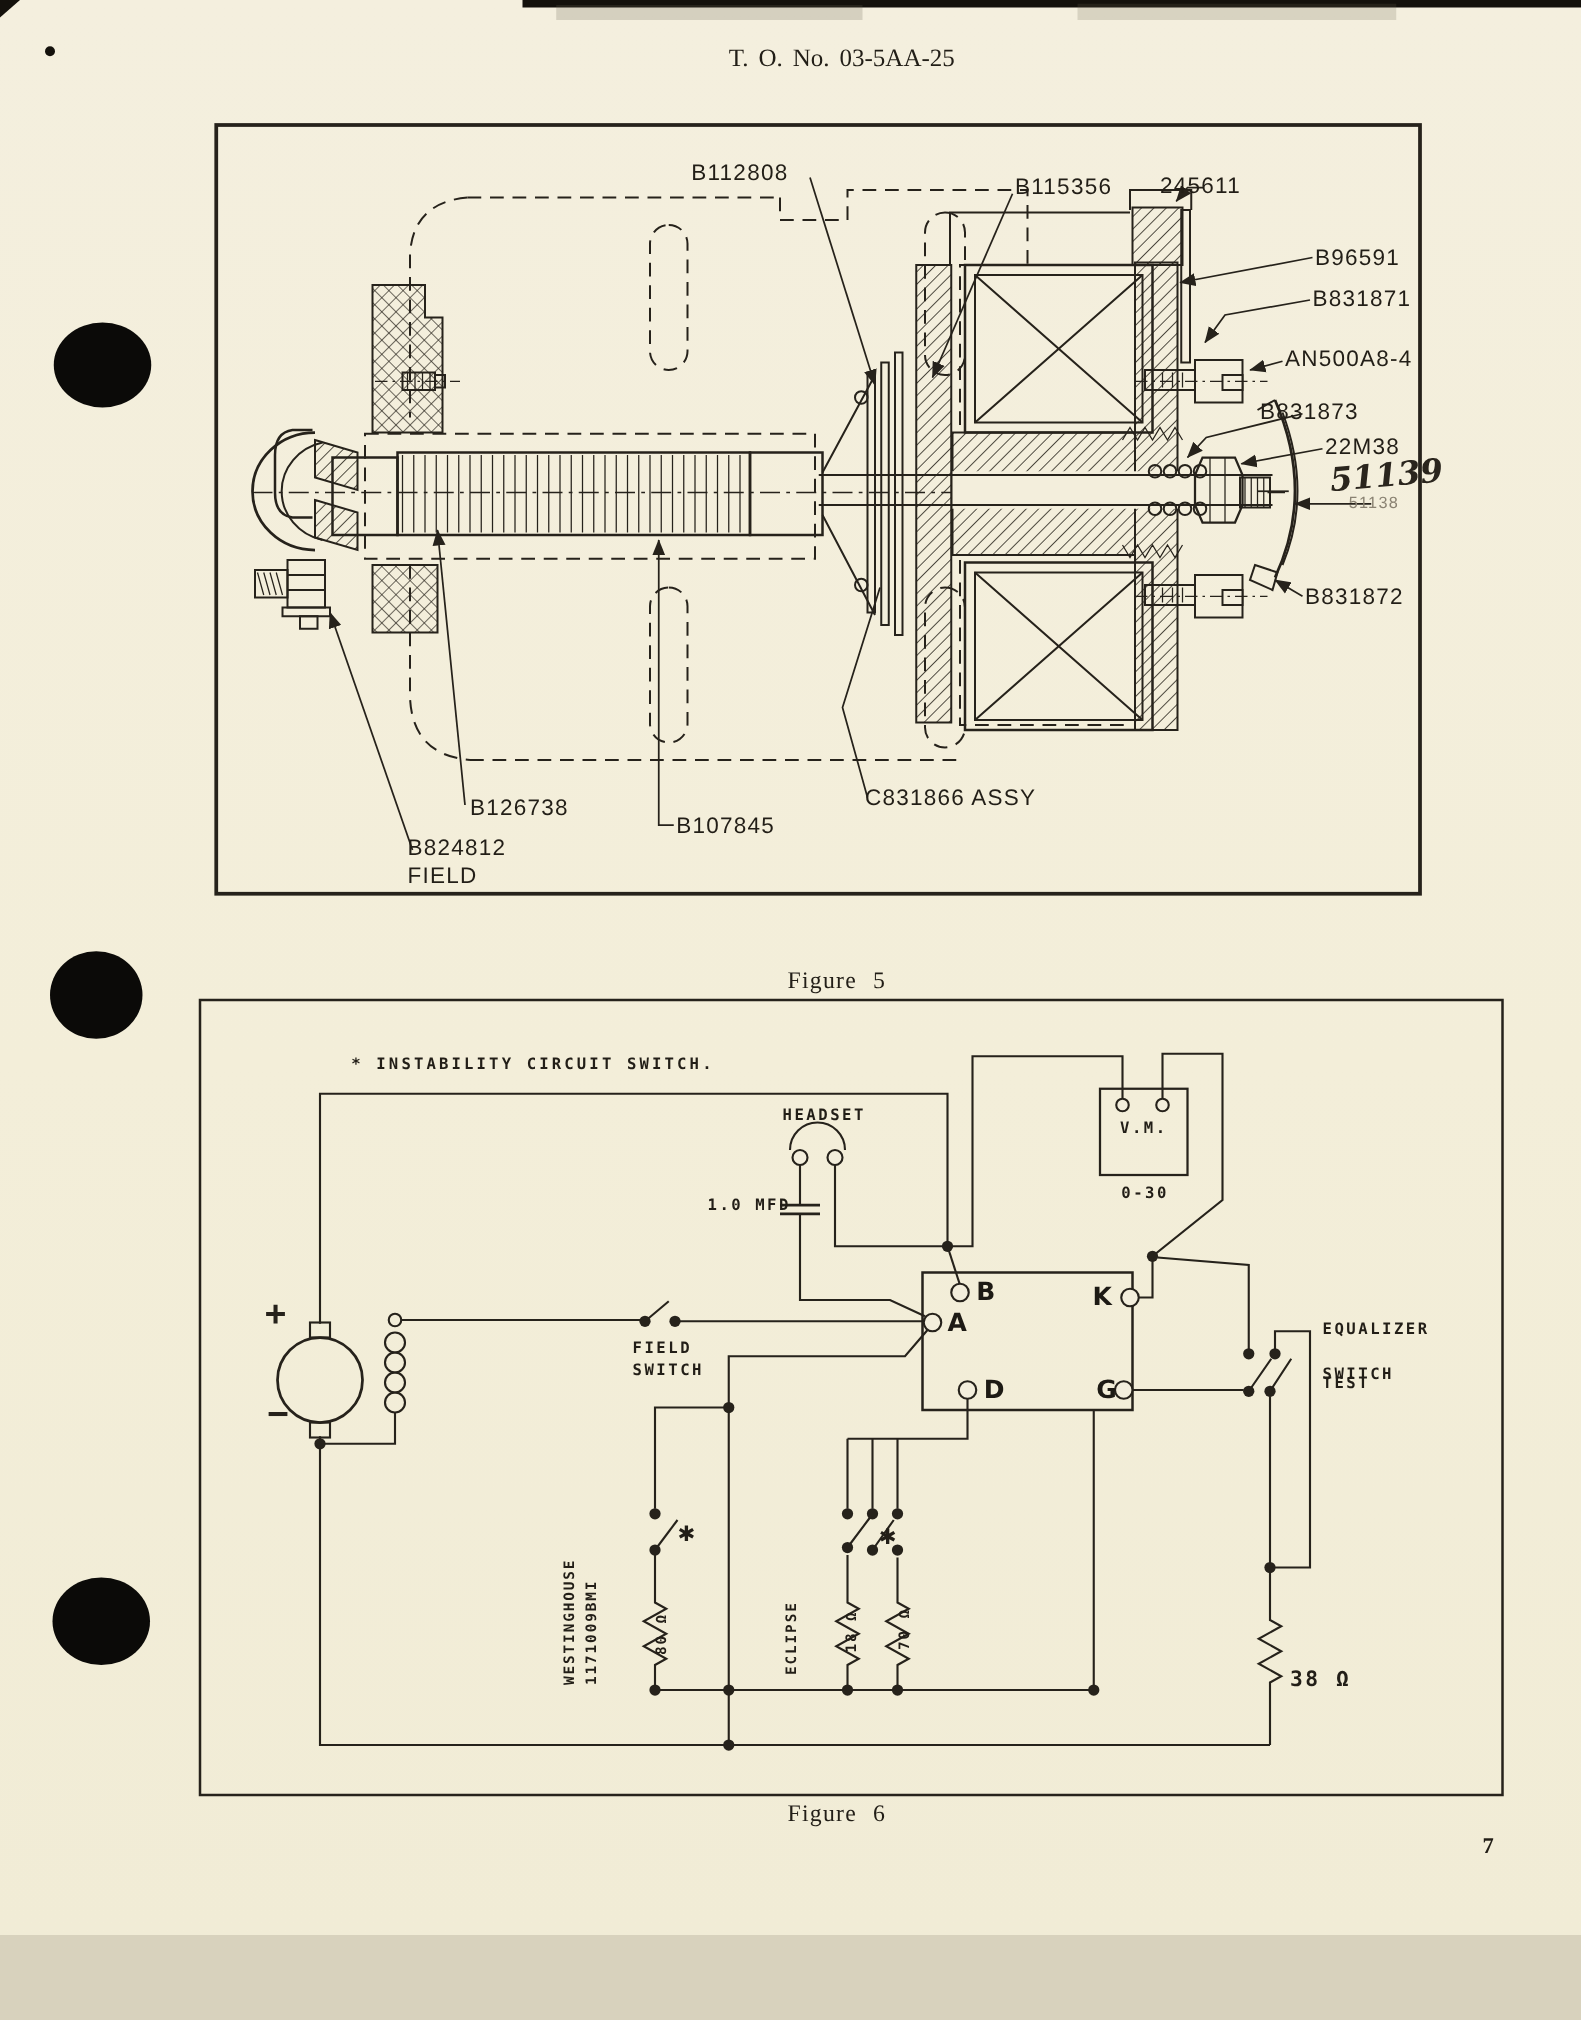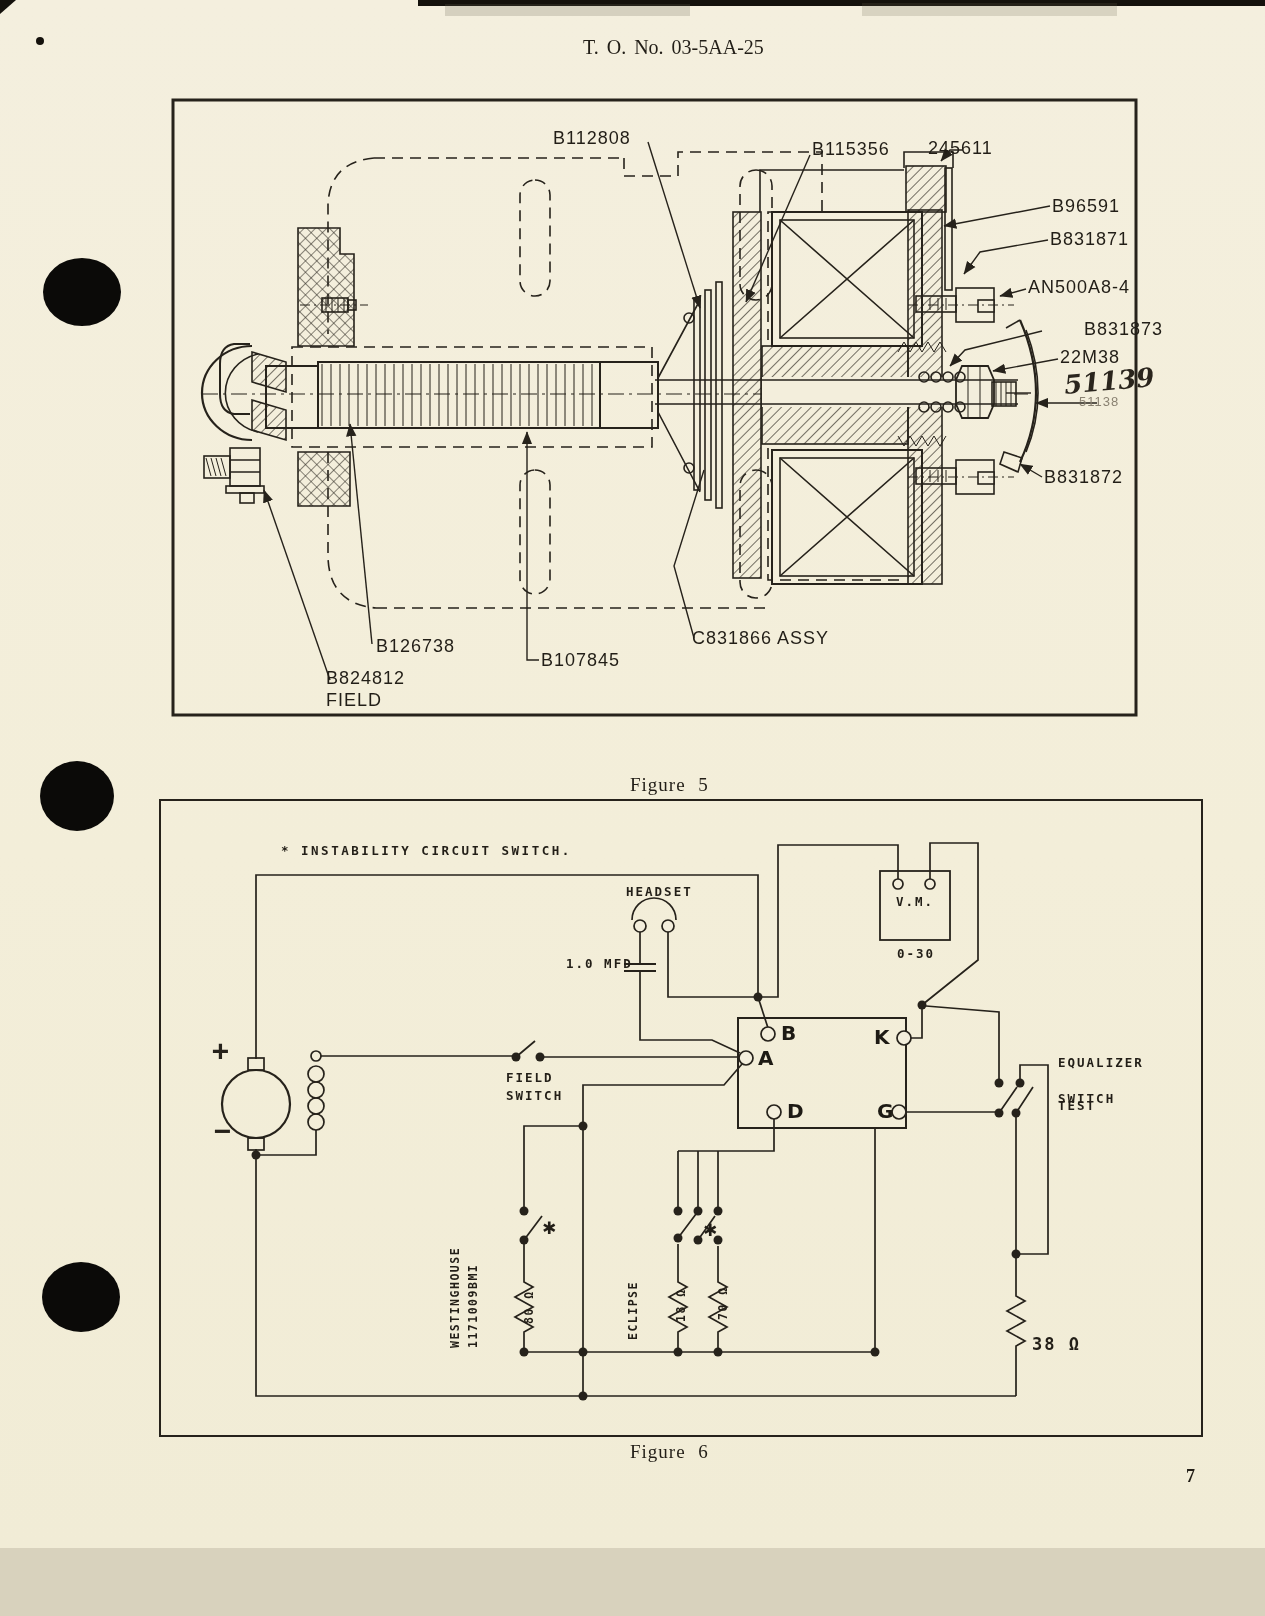--- a/index.html
+++ b/index.html
@@ -286,21 +286,21 @@
   </svg>
 
   <div class="lbl serif" style="left:583px; top:36px; font-size:20px; word-spacing:3px;">T. O. No. 03-5AA-25</div>
 
   <div class="lbl plabel" style="left:553px; top:128px;">B112808</div>
   <div class="lbl plabel" style="left:812px; top:139px;">B115356</div>
   <div class="lbl plabel" style="left:928px; top:138px;">245611</div>
   <div class="lbl plabel" style="left:1052px; top:196px;">B96591</div>
   <div class="lbl plabel" style="left:1050px; top:229px;">B831871</div>
   <div class="lbl plabel" style="left:1028px; top:277px;">AN500A8-4</div>
-  <div class="lbl plabel" style="left:1084px; top:319px;text-align:right;">B831873</div>
+  <div class="lbl plabel" style="left:1008px; top:319px;text-align:right;">B831873</div>
   <div class="lbl plabel" style="left:1060px; top:347px;">22M38</div>
   <div class="lbl hand" style="left:1064px; top:366px;">51139</div>
   <div class="lbl printfade" style="left:1062px; top:394px;">51138</div>
   <div class="lbl plabel" style="left:1044px; top:467px;">B831872</div>
   <div class="lbl plabel" style="left:692px; top:628px;">C831866 ASSY</div>
   <div class="lbl plabel" style="left:541px; top:650px;">B107845</div>
   <div class="lbl plabel" style="left:376px; top:636px;">B126738</div>
   <div class="lbl plabel" style="left:326px; top:668px;">B824812</div>
   <div class="lbl plabel" style="left:326px; top:690px;">FIELD</div>
 

